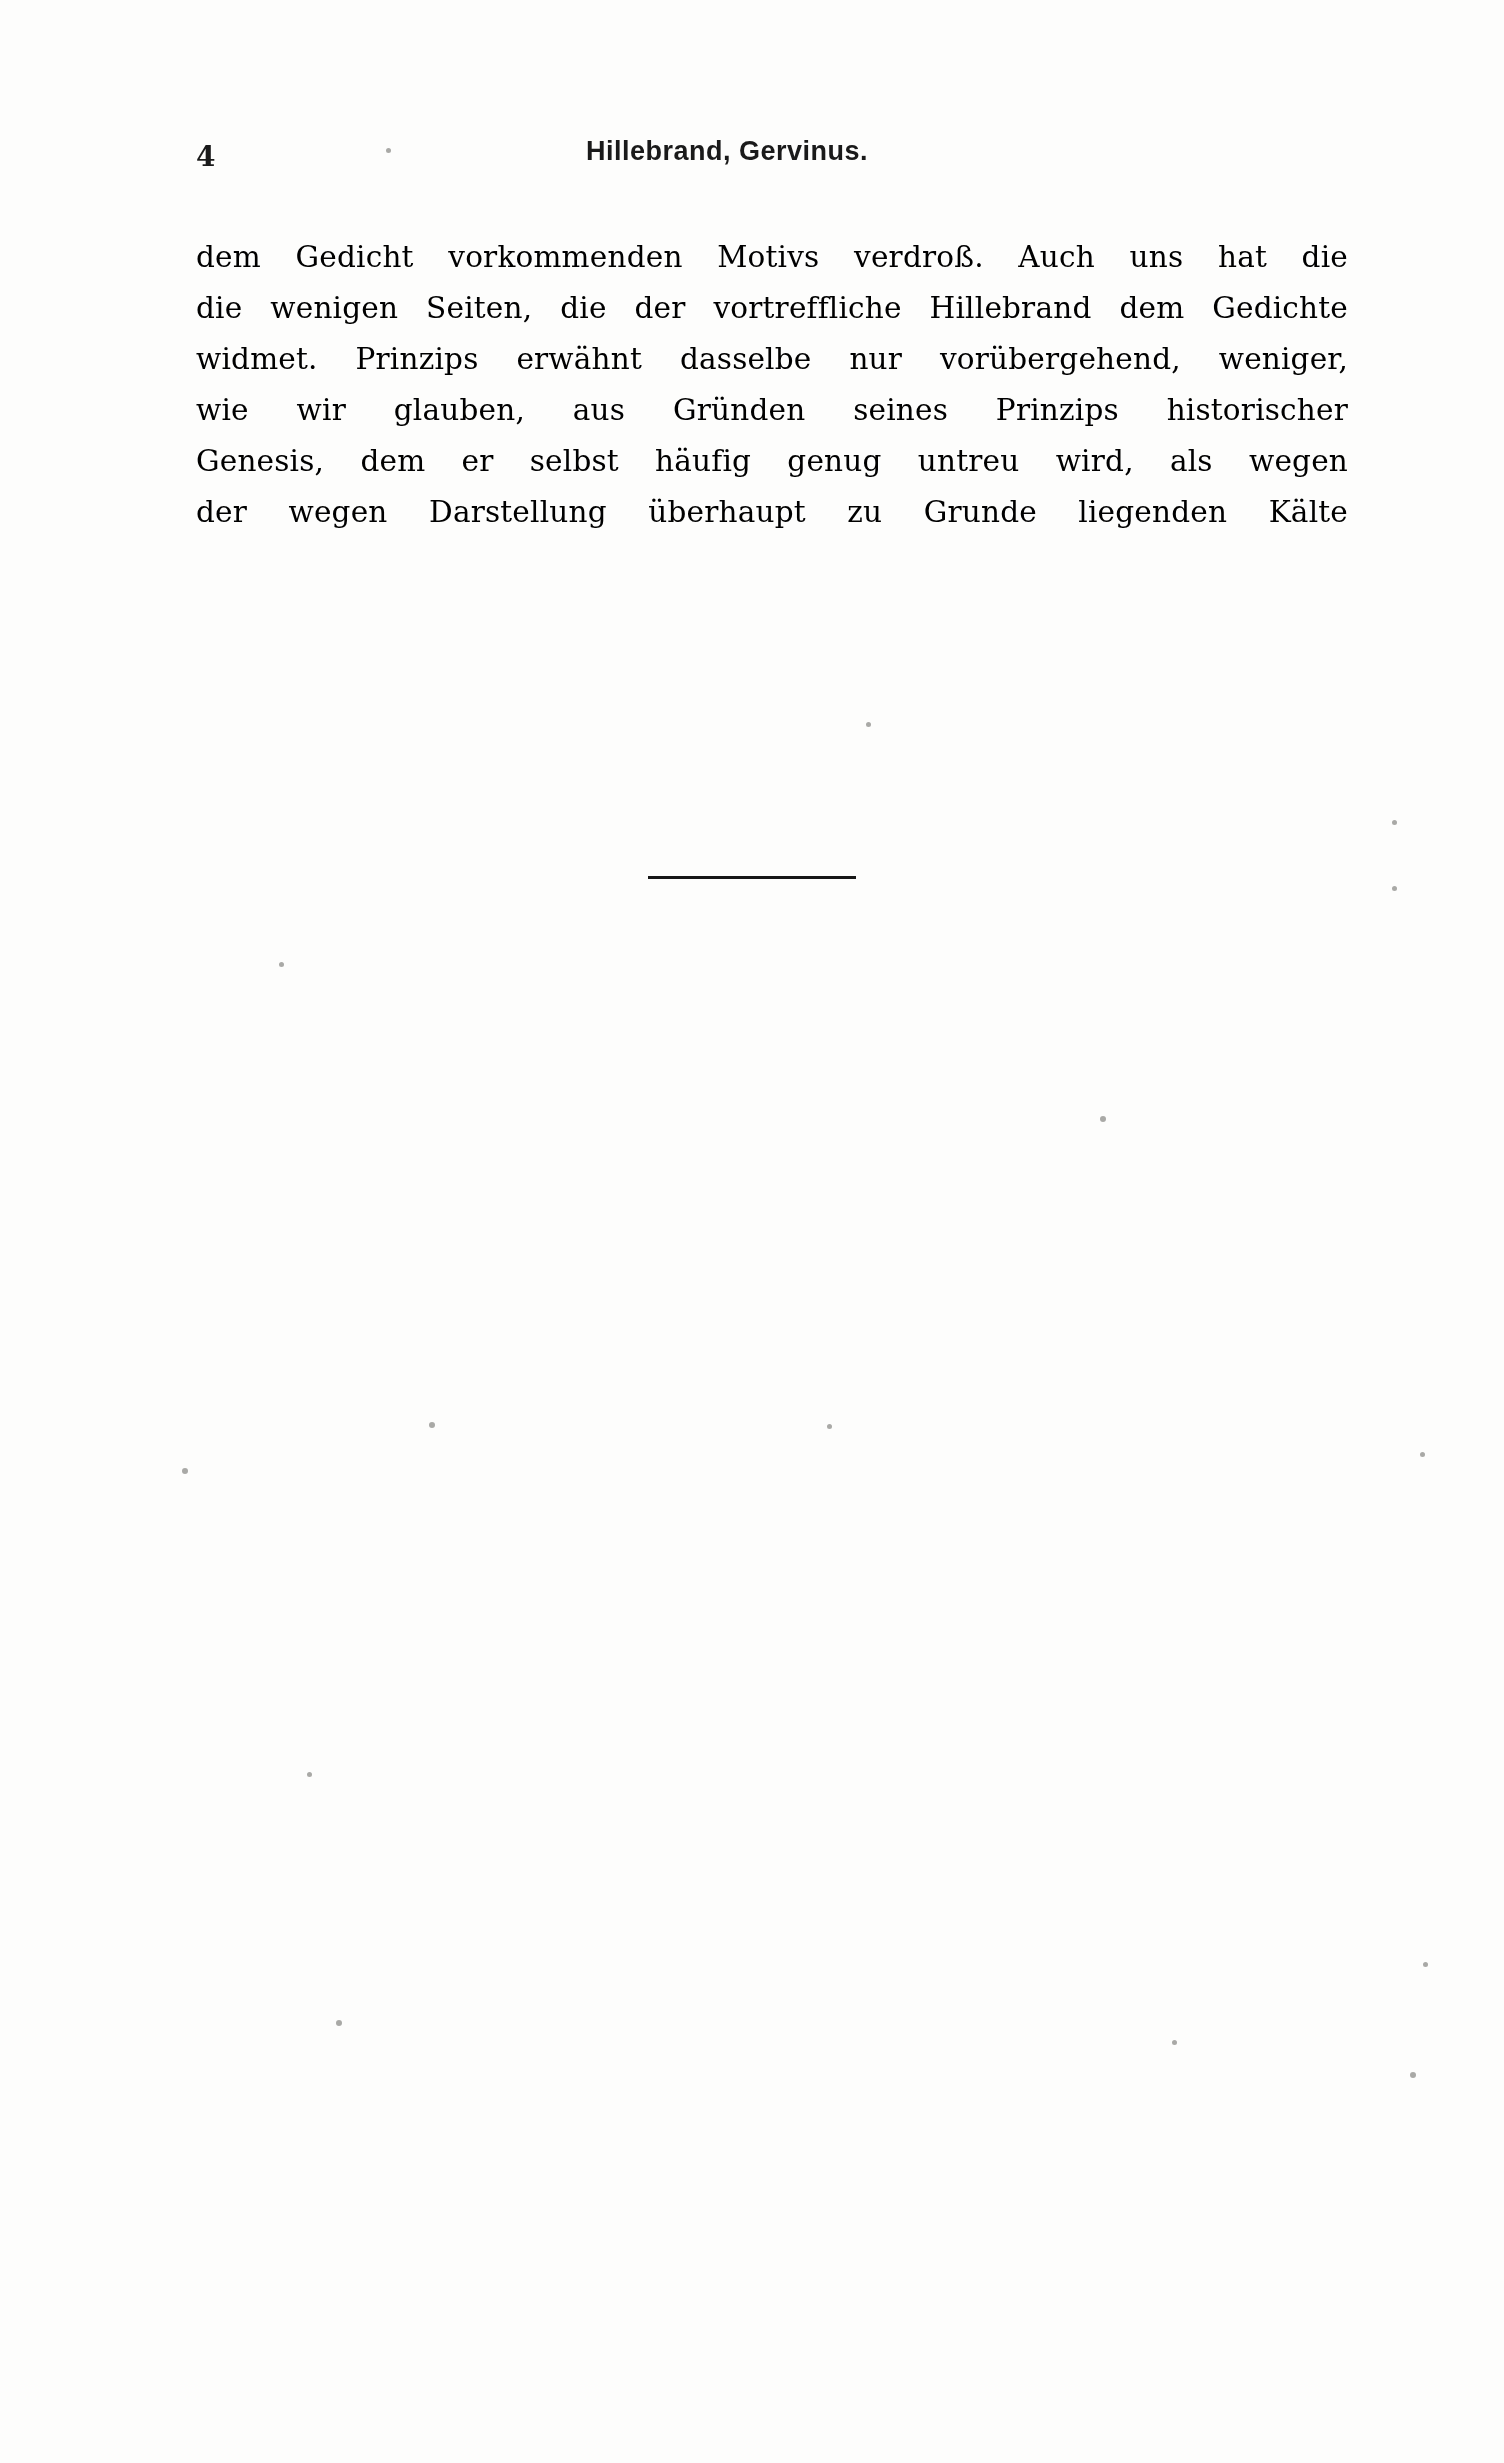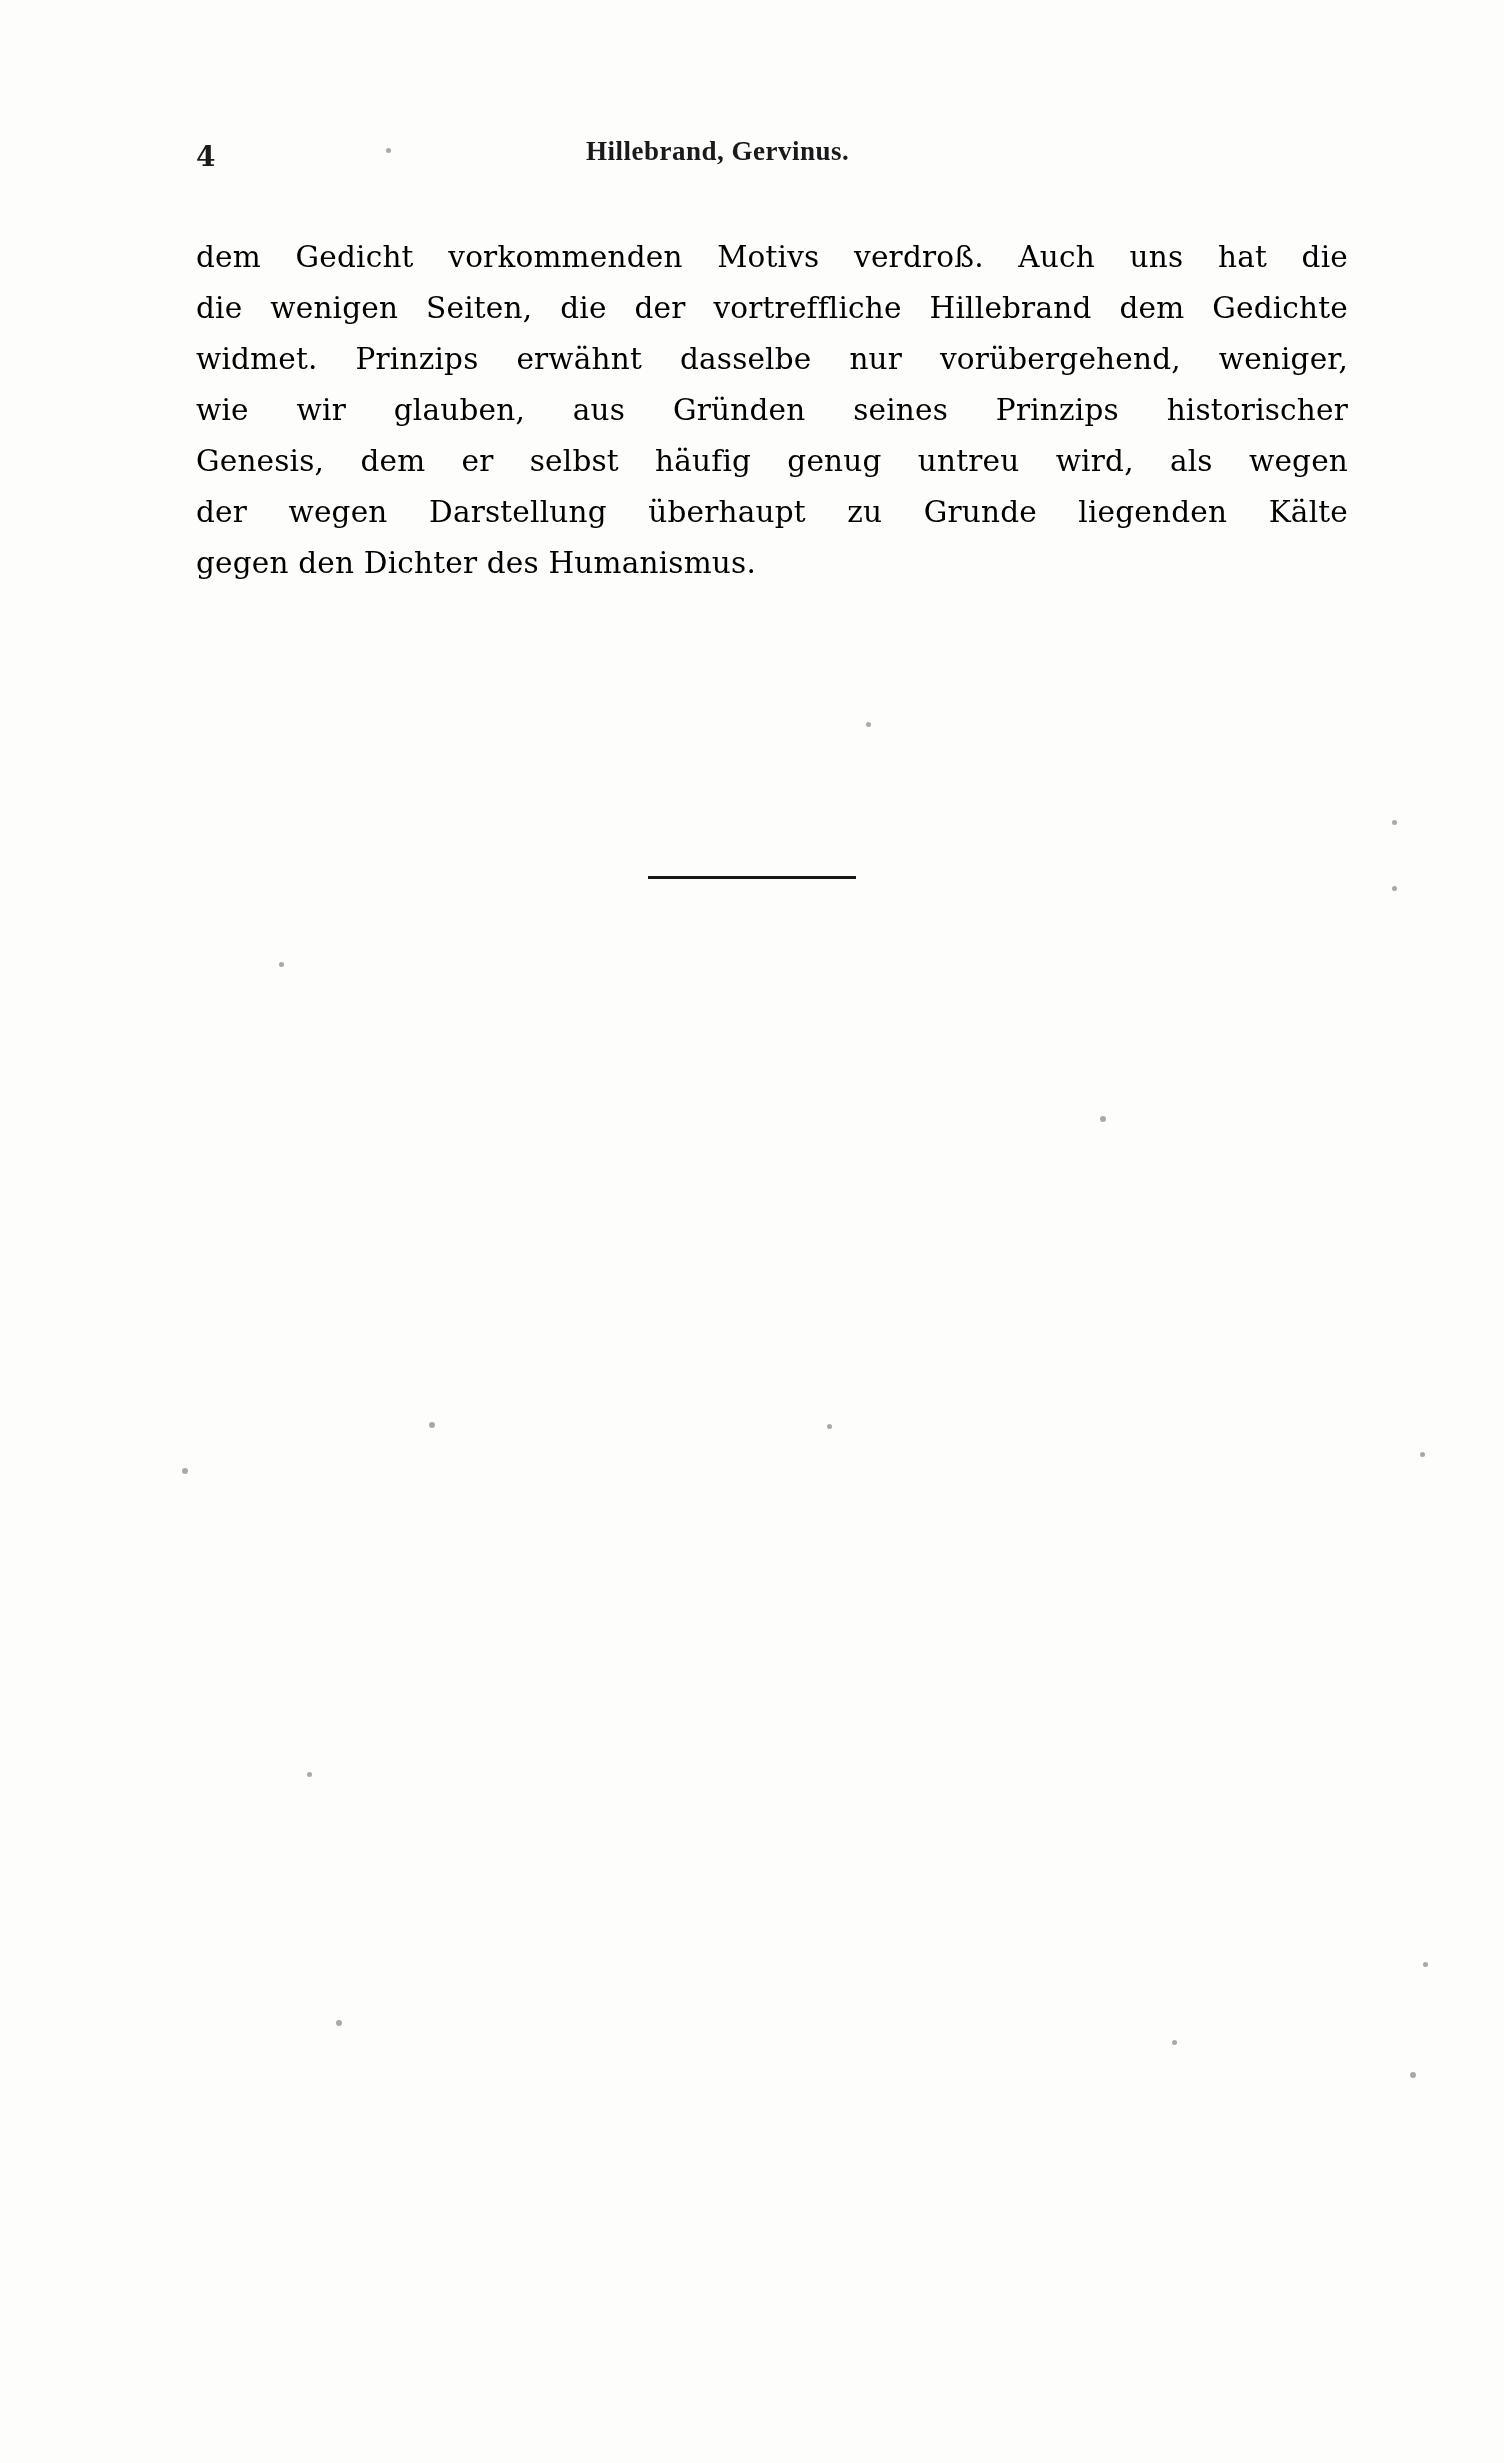--- a/index.html
+++ b/index.html
@@ -36,21 +36,21 @@
     top: 0;
     font-size: 28px;
     font-weight: 700;
     font-family: "DejaVu Serif", serif;
     letter-spacing: 0px;
   }
   .head-title {
     position: absolute;
     left: 390px;
     top: -4px;
-    font-family: Liberation Serif, serif;
+    font-family: Liberation Sans, sans-serif;
     font-size: 27px;
     font-weight: 600;
     letter-spacing: 0.5px;
     white-space: nowrap;
   }
 
   
   .body-block {
     position: absolute;
     top: 232px;
@@ -111,21 +111,20 @@
   </div>
 
   <div class="body-block">
     <div class="lines">
       <span class="just">dem Gedicht vorkommenden Motivs verdroß. Auch uns hat die</span>
       <span class="just">die wenigen Seiten, die der vortreffliche Hillebrand dem Gedichte</span>
       <span class="just">widmet. Prinzips erwähnt dasselbe nur vorübergehend, weniger,</span>
       <span class="just">wie wir glauben, aus Gründen seines Prinzips historischer</span>
       <span class="just">Genesis, dem er selbst häufig genug untreu wird, als wegen</span>
       <span class="just">der wegen Darstellung überhaupt zu Grunde liegenden Kälte</span>
-      <span class="last">gegen den Dichter des Humanismus.</span>
     </div>
   </div>
 
   <div class="rule"></div>
 
   <div class="speck" style="left:386px;  top:148px;  width:5px;  height:5px;"></div>
   <div class="speck" style="left:866px;  top:722px;  width:5px;  height:5px;"></div>
   <div class="speck" style="left:1392px; top:820px;  width:5px;  height:5px;"></div>
   <div class="speck" style="left:1392px; top:886px;  width:5px;  height:5px;"></div>
   <div class="speck" style="left:279px;  top:962px;  width:5px;  height:5px;"></div>

